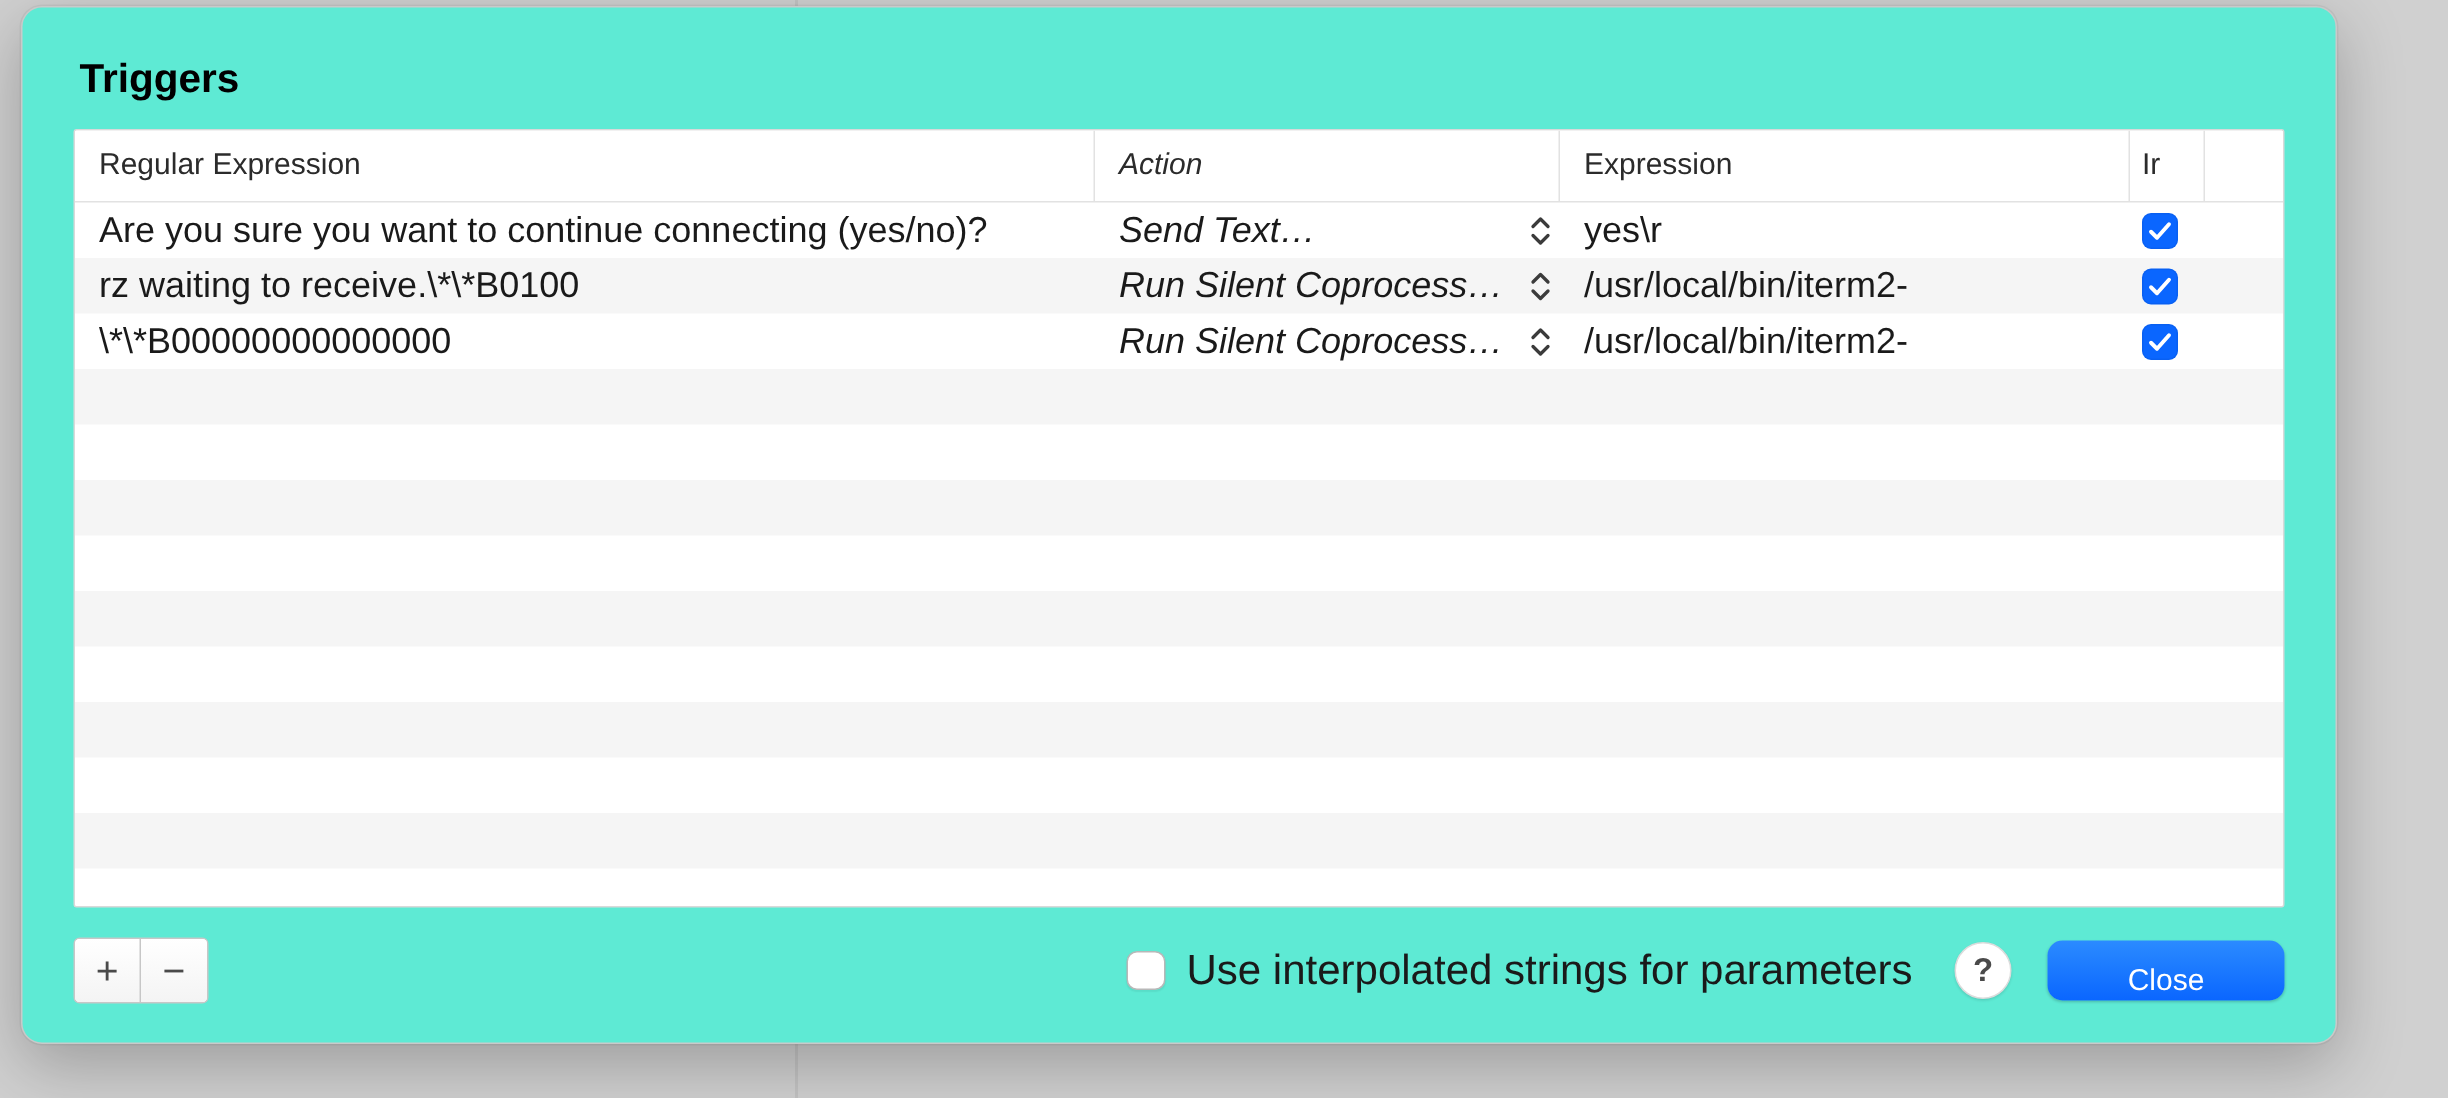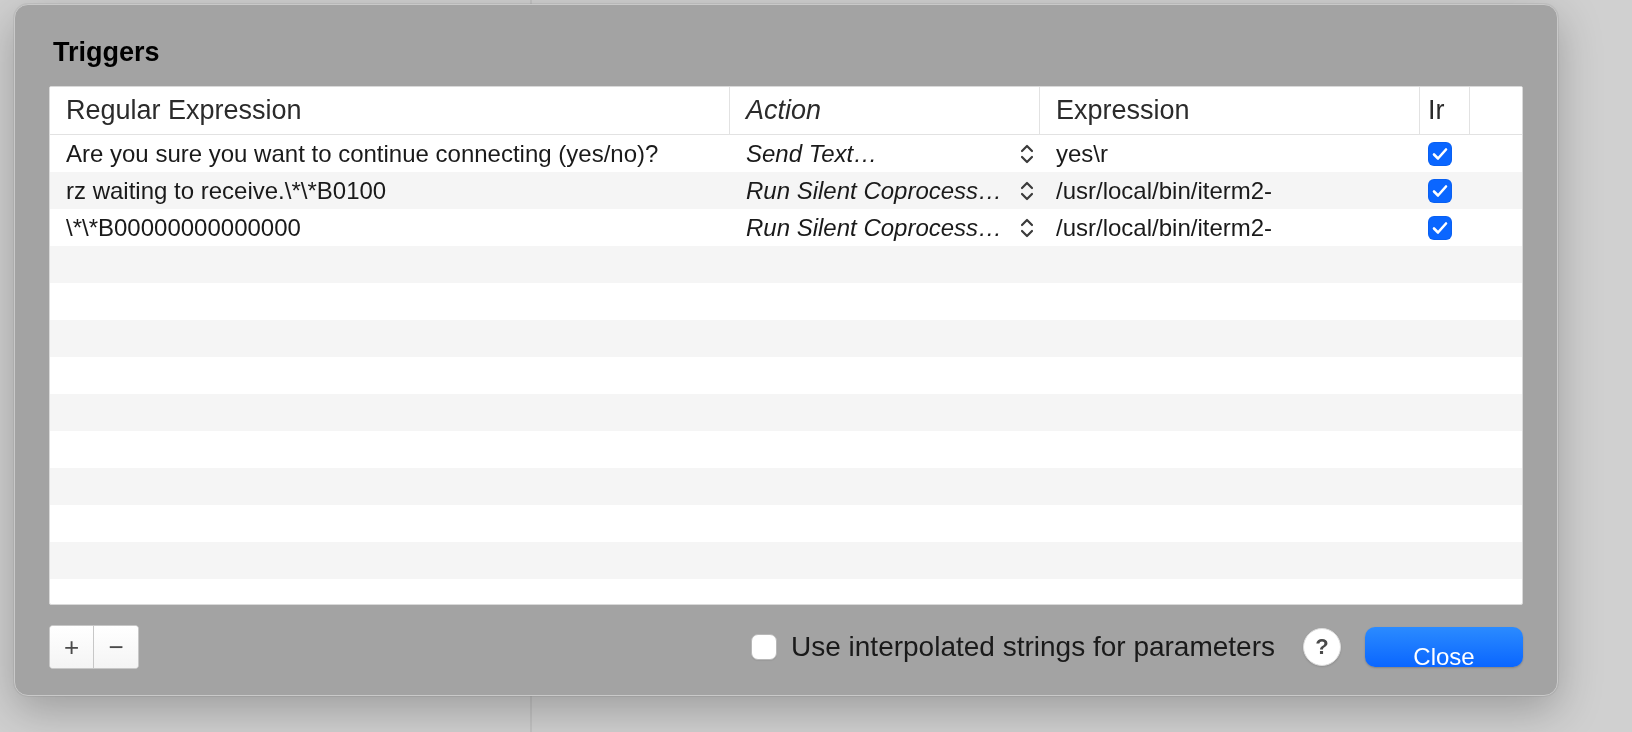--- a/index.html
+++ b/index.html
@@ -14,21 +14,21 @@
       background: #d0d0d0;
     }
     .backdrop .bd-line {
       position: absolute; left: 530px; top: 0; width: 2px; height: 100%;
       background: #c3c3c3;
     }
     .sheet {
       position: absolute;
       left: 14px; top: 4px;
       width: 1544px; height: 692px;
-      background: #a3a3a3;
+      background: #5eead4;
       border: 1px solid #c9c9c9;
       border-radius: 14px;
       box-shadow: 0 14px 44px rgba(0,0,0,0.25), 0 0 0 1px rgba(0,0,0,0.05);
       display: flex;
       flex-direction: column;
       padding: 26px 34px 24px 34px;
     }
     .title {
       font-size: 27px;
       font-weight: 700;
@@ -48,21 +48,21 @@
       display: flex;
       height: 48px;
       border-bottom: 1px solid #e2e2e2;
       background: #ffffff;
       align-items: stretch;
     }
     .th {
       display: flex;
       align-items: center;
       padding: 0 16px;
-      font-size: 27px;
+      font-size: 20px;
       color: #2b2b2b;
       border-right: 1px solid #e2e2e2;
       white-space: nowrap;
       overflow: hidden;
     }
     .th:last-child { border-right: none; }
     .col-regex { width: 680px; flex: 0 0 680px; }
     .col-action { width: 310px; flex: 0 0 310px; font-style: italic; }
     .col-params { width: 380px; flex: 0 0 380px; }
     .col-ir { flex: 1 1 auto; min-width: 64px; }
@@ -161,21 +161,21 @@
       display: flex; align-items: center; justify-content: center;
       margin-right: 24px;
     }
     .close-btn {
       min-width: 158px; height: 40px;
       padding: 16px 30px;
       border: none;
       border-radius: 10px;
       background: linear-gradient(#2b8bff, #0a66ff);
       color: #ffffff;
-      font-size: 24px;
+      font-size: 20px;
       font-weight: 400;
       box-shadow: 0 1px 2px rgba(0,0,0,0.2);
     }
   </style>
 </head>
 <body>
 
 <div class="backdrop">
   <div class="bd-line"></div>
 </div>

